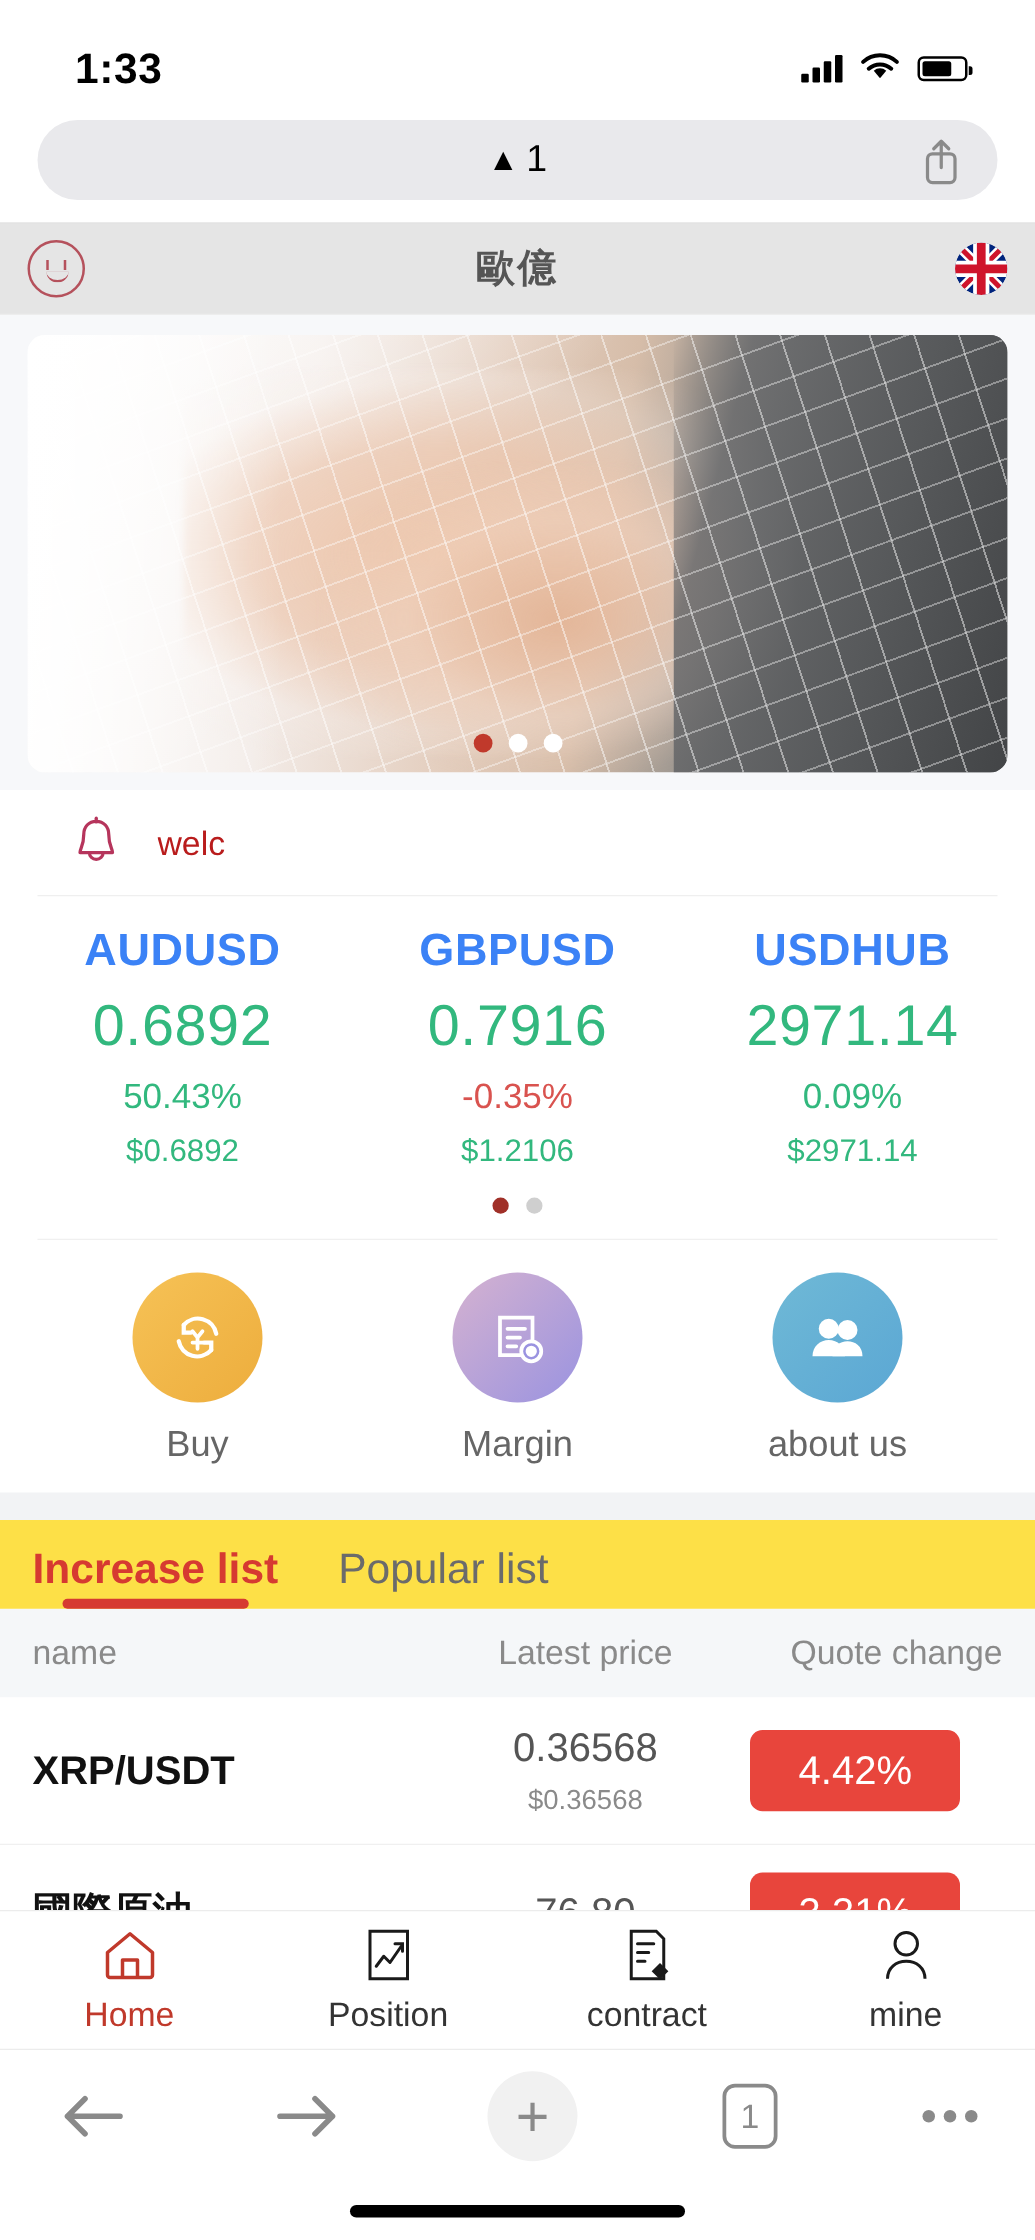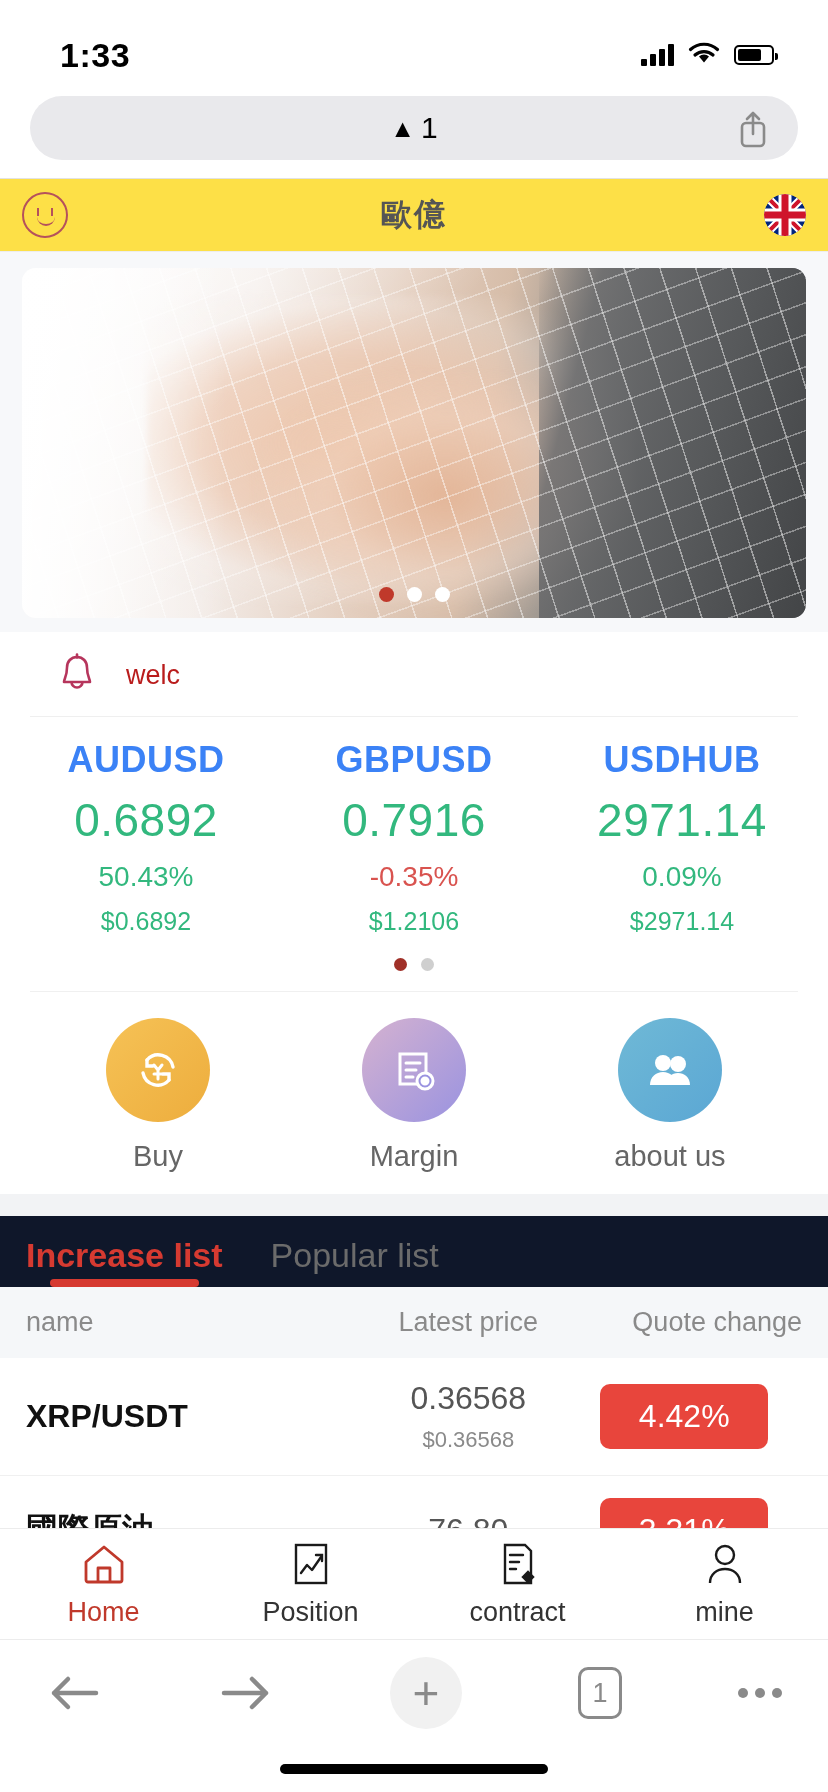--- a/index.html
+++ b/index.html
@@ -35,21 +35,21 @@
   .urlbar .u-text { font-size: 30px; color: #000; display:flex; align-items:center; gap:6px; }
   .warn-tri { font-size: 25px; }
   .share-ic { position: absolute; right: 30px; top: 50%; transform: translateY(-50%);
               width: 30px; height: 36px; }
   .share-ic svg { display:block; }
 
   
   .app-header {
     height: 74px; border-top: 1px solid #e2e2e2; border-bottom: 1px solid #ededed;
     display: flex; align-items: center; justify-content: space-between; padding: 0 22px;
-    background:#fde047;
+    background:#e5e5e5;
   }
   .app-title { font-size: 31px; color: #555; font-weight: 600; letter-spacing: 2px;
                position:absolute; left:0; right:0; text-align:center; pointer-events:none;}
   .smiley { width: 46px; height: 46px; border: 2px solid #b5515c; border-radius: 50%;
             position: relative; }
   .smiley::before, .smiley::after { content:""; position:absolute; top:14px; width:2px; height:8px; background:#b5515c;}
   .smiley::before{left:13px}.smiley::after{right:13px}
   .smiley i { position:absolute; left:13px; bottom:10px; width:18px; height:9px;
               border-bottom:2px solid #b5515c; border-radius:0 0 10px 10px;}
   .flag { width: 42px; height: 42px; border-radius: 50%; overflow:hidden; position:relative; }
@@ -115,21 +115,21 @@
   .a-circle { width: 104px; height: 104px; border-radius:50%; margin:0 auto;
               display:flex; align-items:center; justify-content:center; }
   .a-c1 { background: linear-gradient(135deg,#f6c256,#edad3d); }
   .a-c2 { background: linear-gradient(135deg,#f7cfc4,#ef7a74); }
   .a-c3 { background: linear-gradient(135deg,#d5b2d0,#9a93e0); }
   .a-c4 { background: linear-gradient(135deg,#6fb9d6,#5ba7d4); }
   .a-label { font-size: 29px; color:#666; margin-top: 16px; line-height:1.3; padding:0 6px; }
 
   
   .gap { height: 22px; background:#f2f3f5; }
-  .tabs { display:flex; gap: 48px; padding: 20px 26px 0 26px; background:#0f172a; position:relative;}
+  .tabs { display:flex; gap: 48px; padding: 20px 26px 0 26px; background:#fde047; position:relative;}
   .tab { font-size: 34px; color:#6b6b6b; padding-bottom: 12px; position:relative; }
   .tab.active { color:#d63a31; font-weight:600; }
   .tab.active::after { content:""; position:absolute; left:12%; right:12%; bottom:0;
      height:8px; background:#d63a31; border-radius:4px; }
   .thead { display:flex; background:#f5f7f9; padding: 20px 26px; }
   .th { font-size: 27px; color:#8a8a8a; }
   .th.c1 { flex: 0 0 40%; }
   .th.c2 { flex: 0 0 34%; text-align:center; }
   .th.c3 { flex: 1; text-align:right; }
   .row { display:flex; align-items:center; padding: 22px 26px; border-bottom:1px solid #f0f0f0; background:#fff;}

